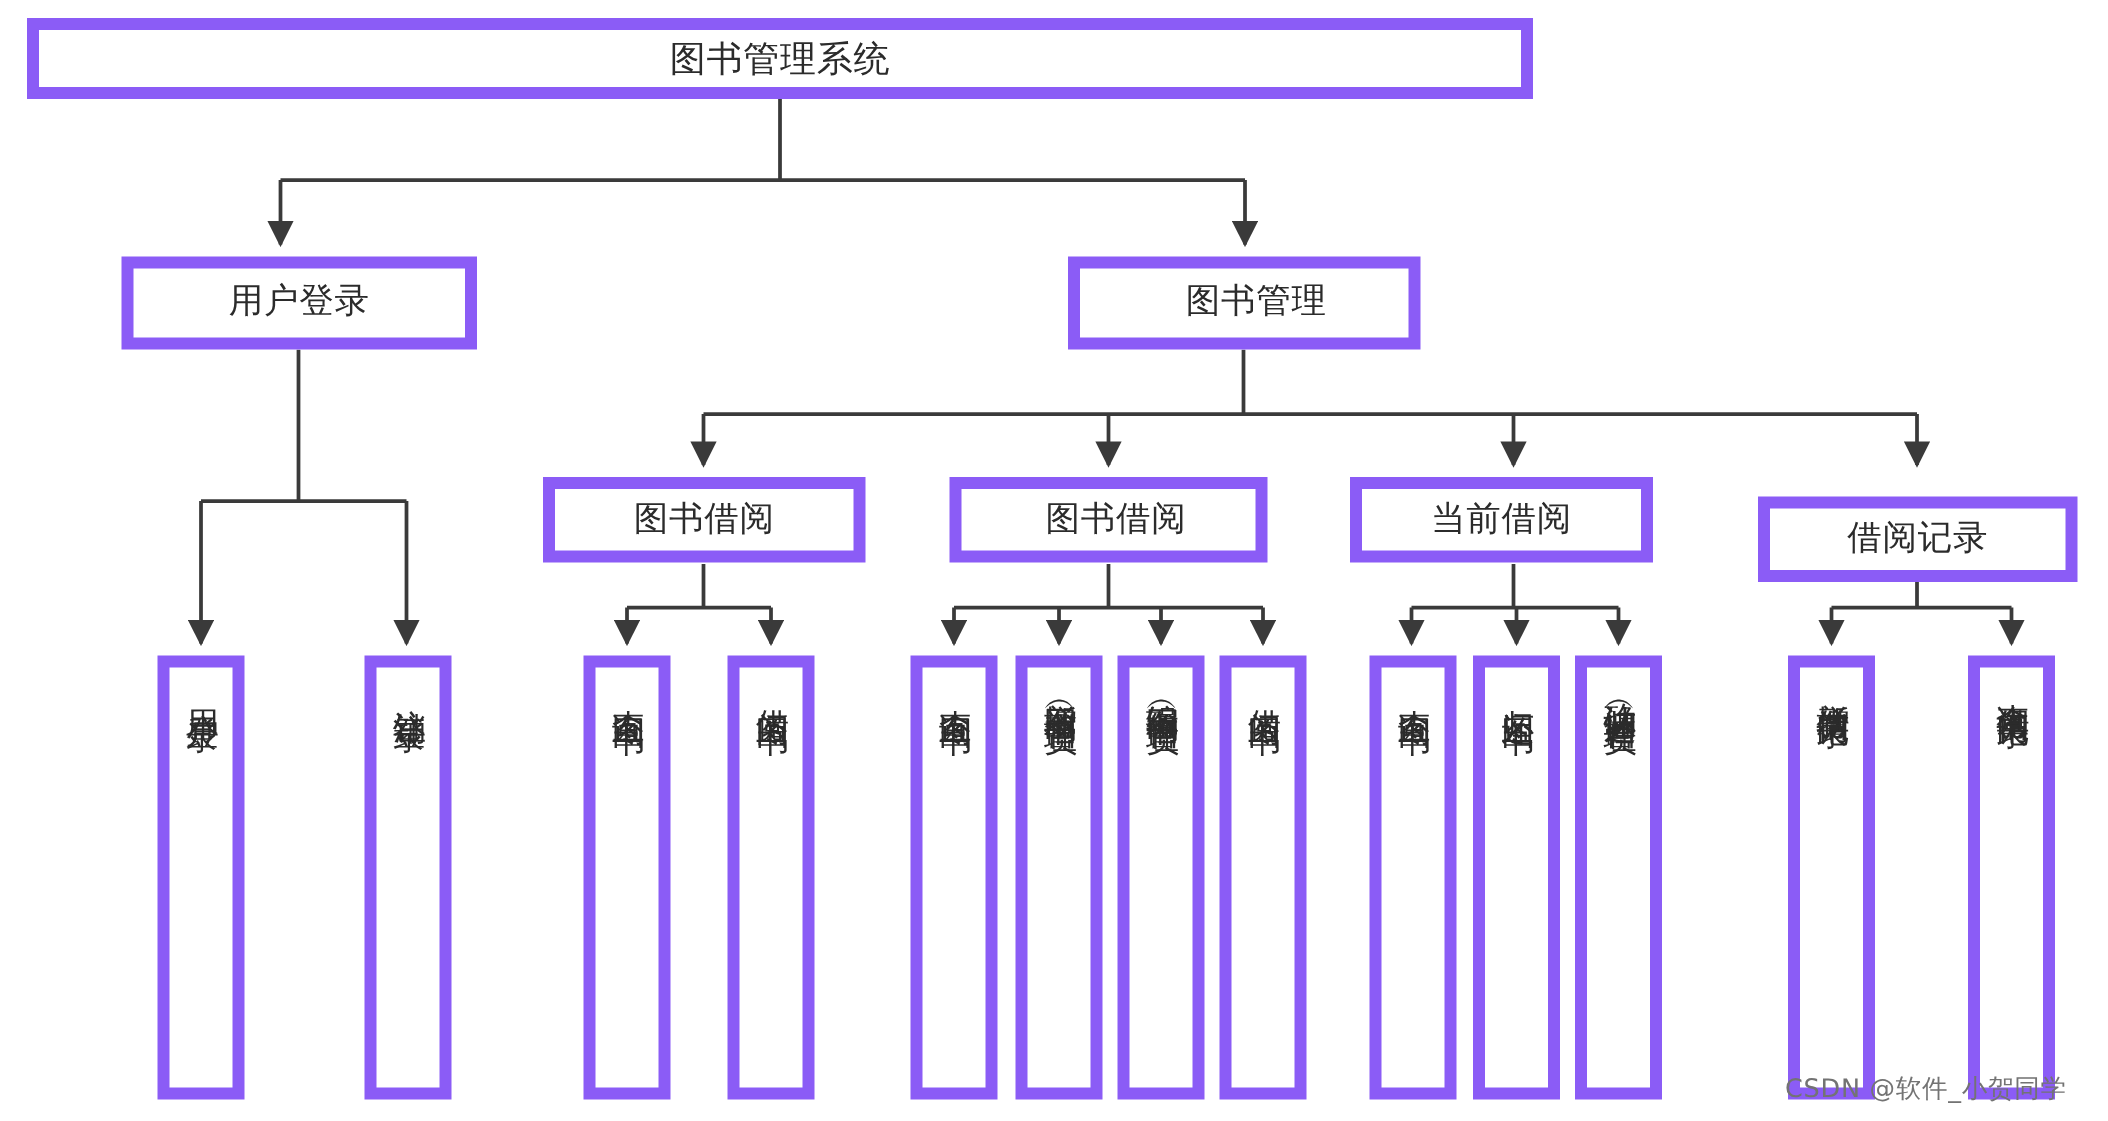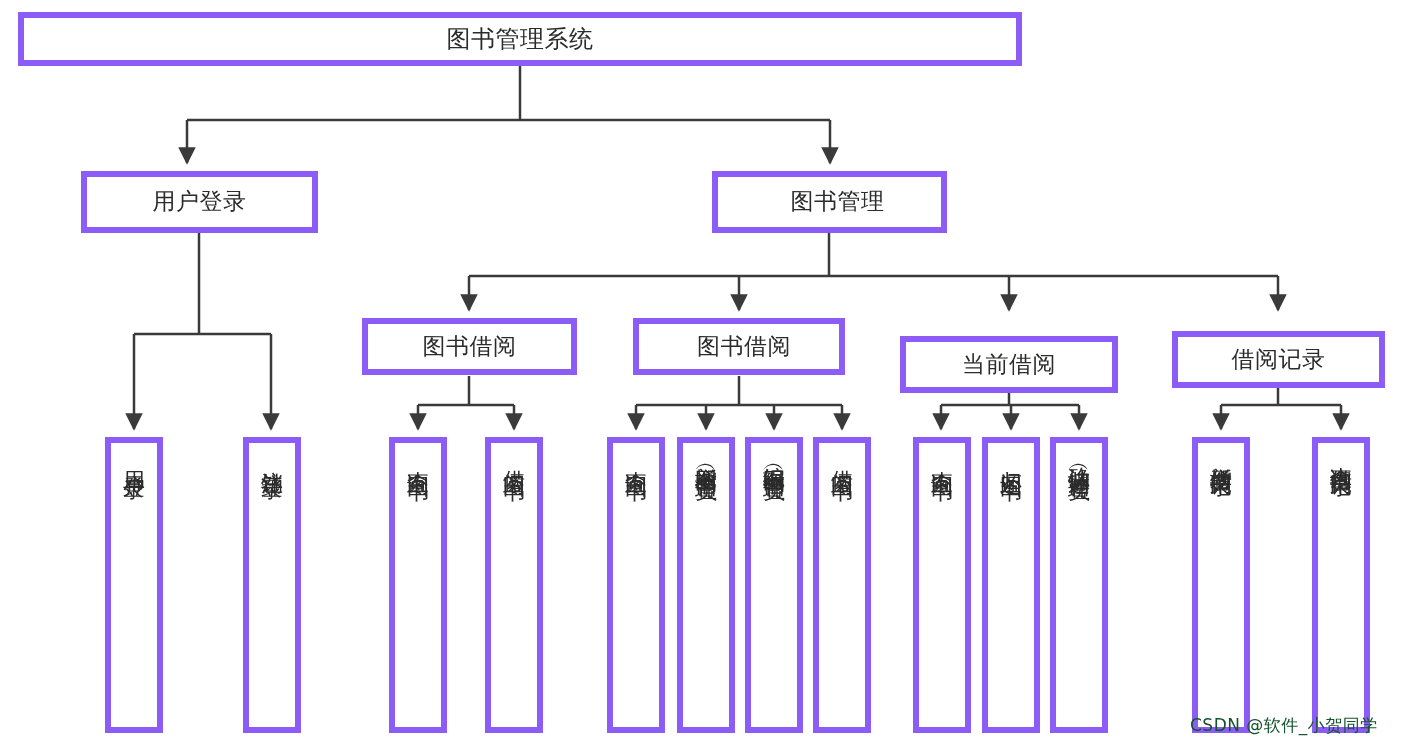--- a/index.html
+++ b/index.html
@@ -22,21 +22,21 @@
     position: absolute;
     left: 0;
     top: 0;
     width: 1405px;
     height: 747px;
     pointer-events: none;
   }
   .node {
     position: absolute;
     box-sizing: border-box;
-    border: 6px solid #8b5cf6;
+    border: 8px solid #8b5cf6;
     background: #ffffff;
     display: flex;
     align-items: center;
     justify-content: center;
     color: #2b2b2b;
   }
   .node-label {
     display: block;
     text-align: center;
     line-height: 1.18;
@@ -65,21 +65,21 @@
     letter-spacing: 3px;
     margin-top: 4px;
   }
   .node.v.tall .node-label {
     margin-top: 0px;
     letter-spacing: 2px;
   }
   .watermark {
     position: absolute;
     font-size: 17px;
-    color: #14532d;
+    color: #737373;
     white-space: nowrap;
     letter-spacing: 0.5px;
   }
 </style>
 </head>
 <body>
 
 <div id="diagram-root">
 
   <svg id="edge-layer" viewBox="0 0 1405 747" width="1405" height="747" xmlns="http://www.w3.org/2000/svg">
@@ -142,21 +142,21 @@
   <div class="node h" style="left:712px; top:171px; width:235px; height:62px;padding-left:16px;">
     <span class="node-label">图书管理</span>
   </div>
 
   <div class="node h" style="left:362px; top:318px; width:215px; height:57px;">
     <span class="node-label">图书借阅</span>
   </div>
   <div class="node h" style="left:633px; top:318px; width:212px; height:57px;padding-left:10px;">
     <span class="node-label">图书借阅</span>
   </div>
-  <div class="node h" style="left:900px; top:318px; width:218px; height:57px;margin-top:18px;">
+  <div class="node h" style="left:900px; top:318px; width:202px; height:57px;">
     <span class="node-label">当前借阅</span>
   </div>
   <div class="node h" style="left:1172px; top:318px; width:213px; height:57px;margin-top:13px;">
     <span class="node-label">借阅记录</span>
   </div>
 
   <div class="node v" style="left:105px; top:437px; width:58px; height:296px;">
     <span class="node-label">用户登录</span>
   </div>
   <div class="node v" style="left:243px; top:437px; width:58px; height:296px;">

